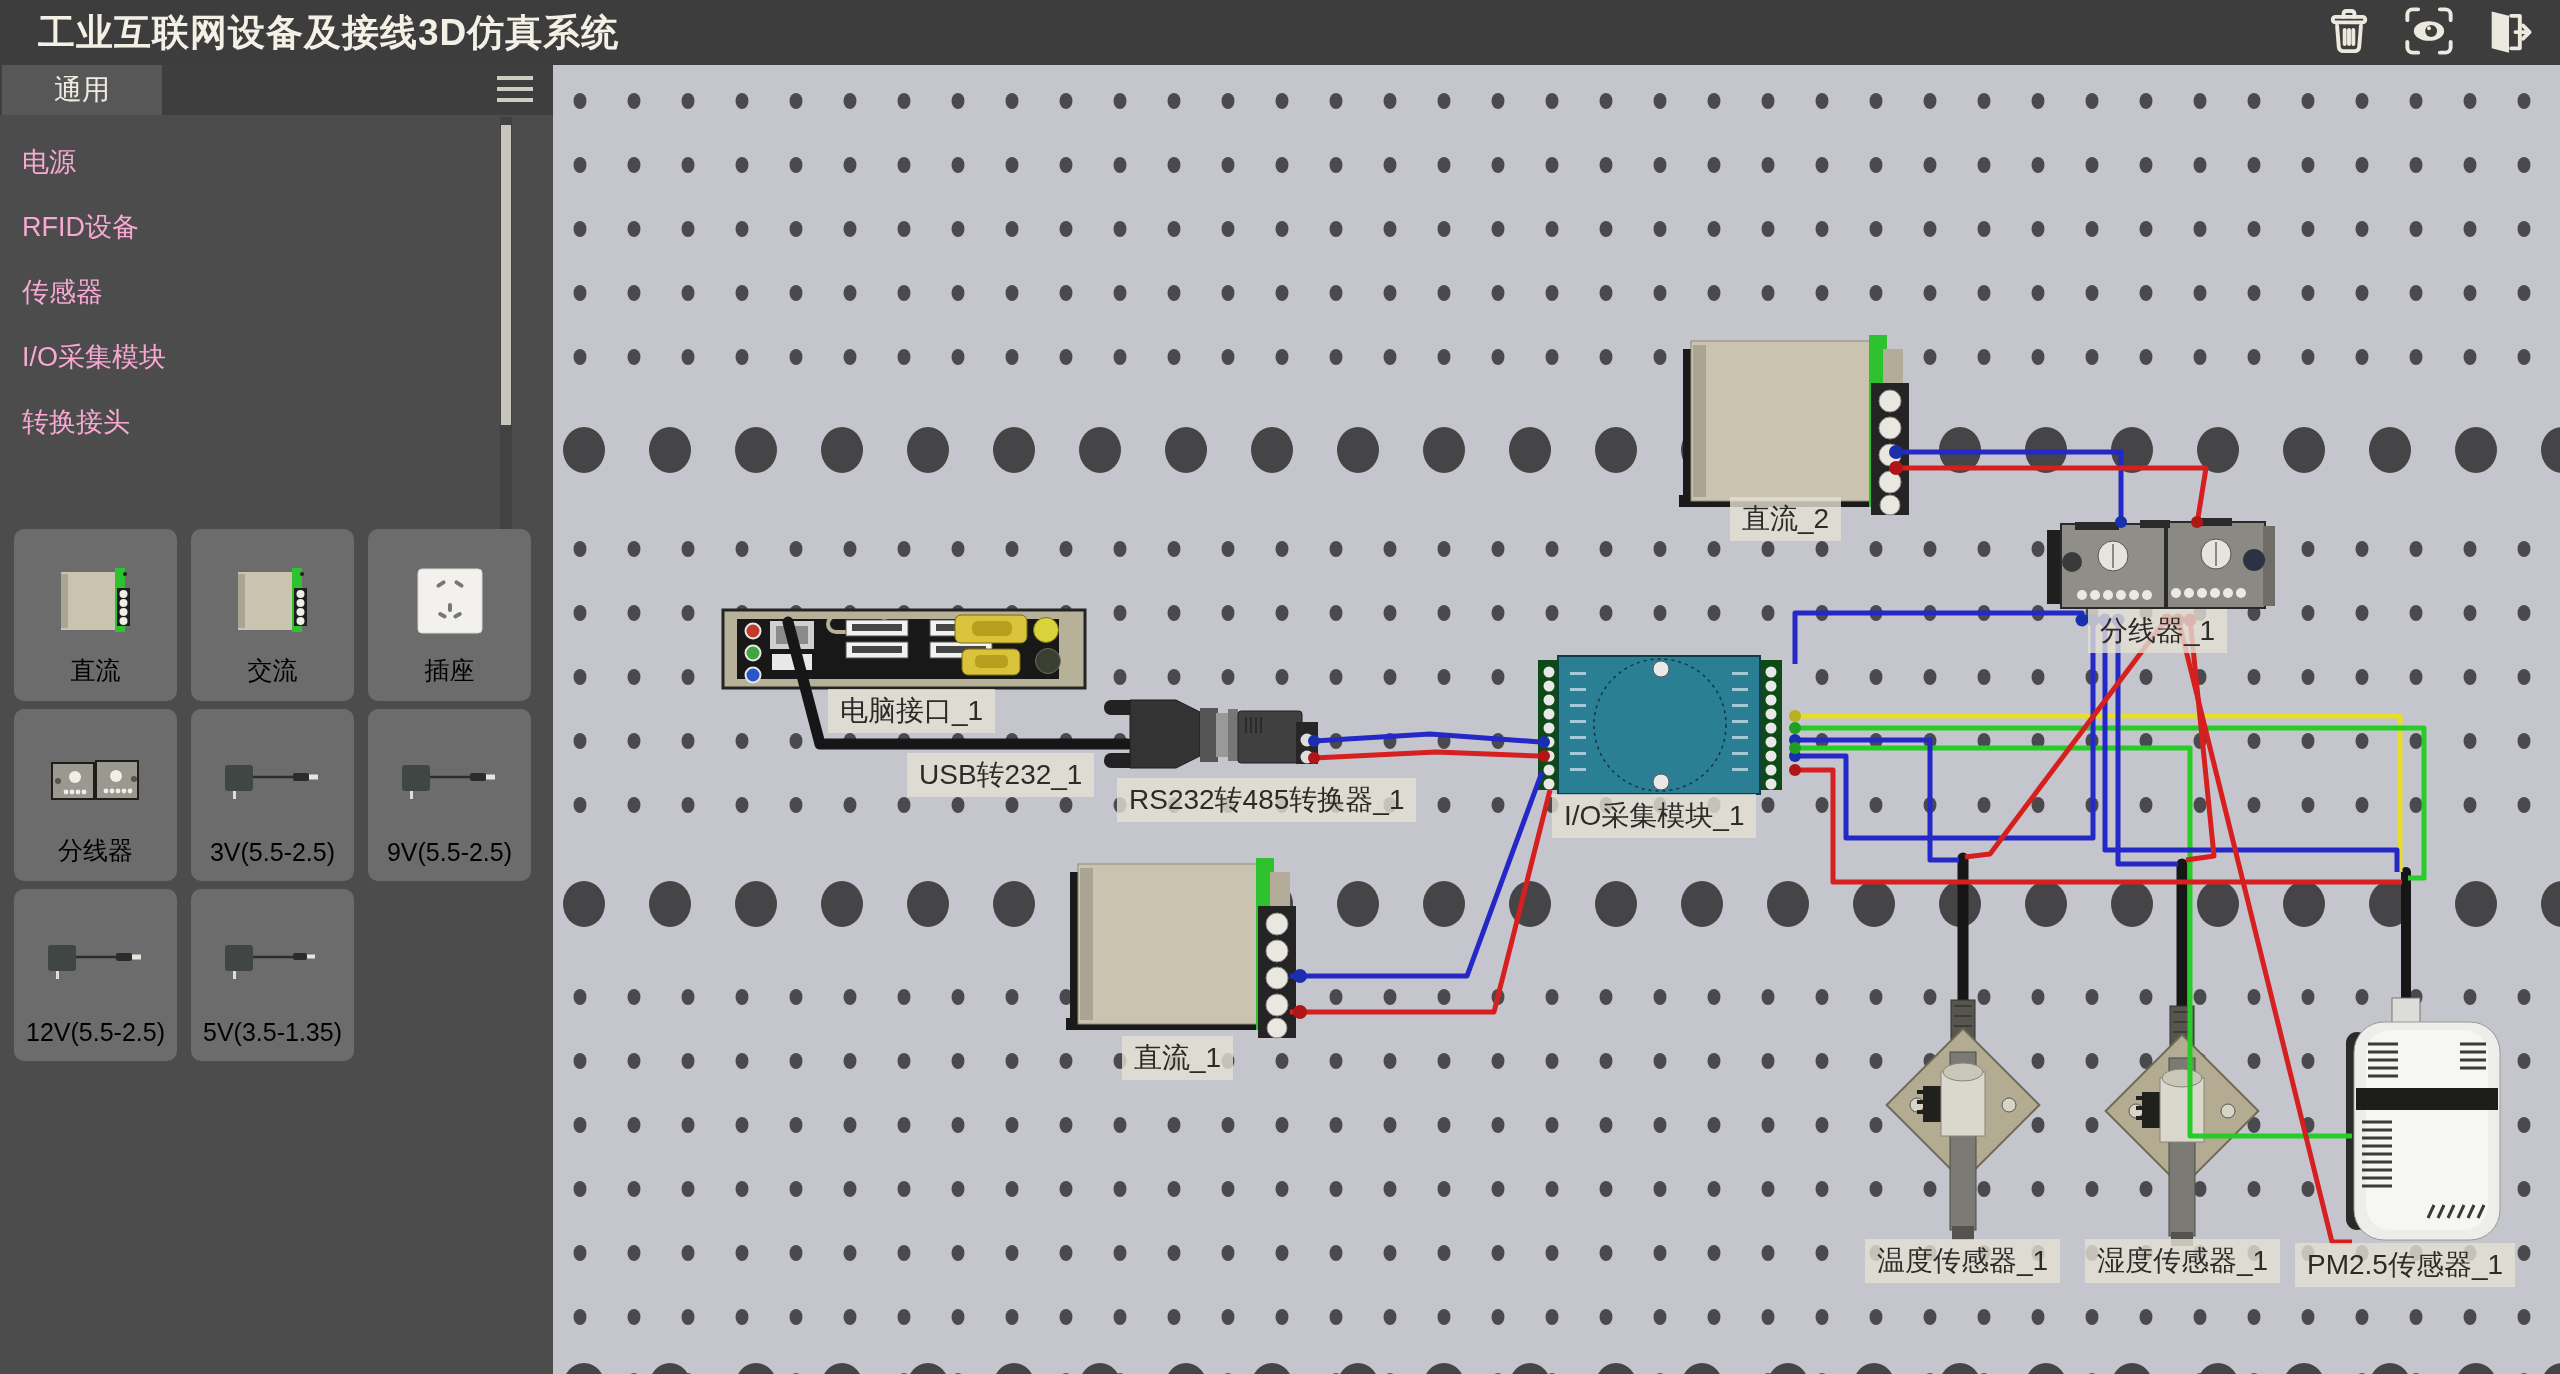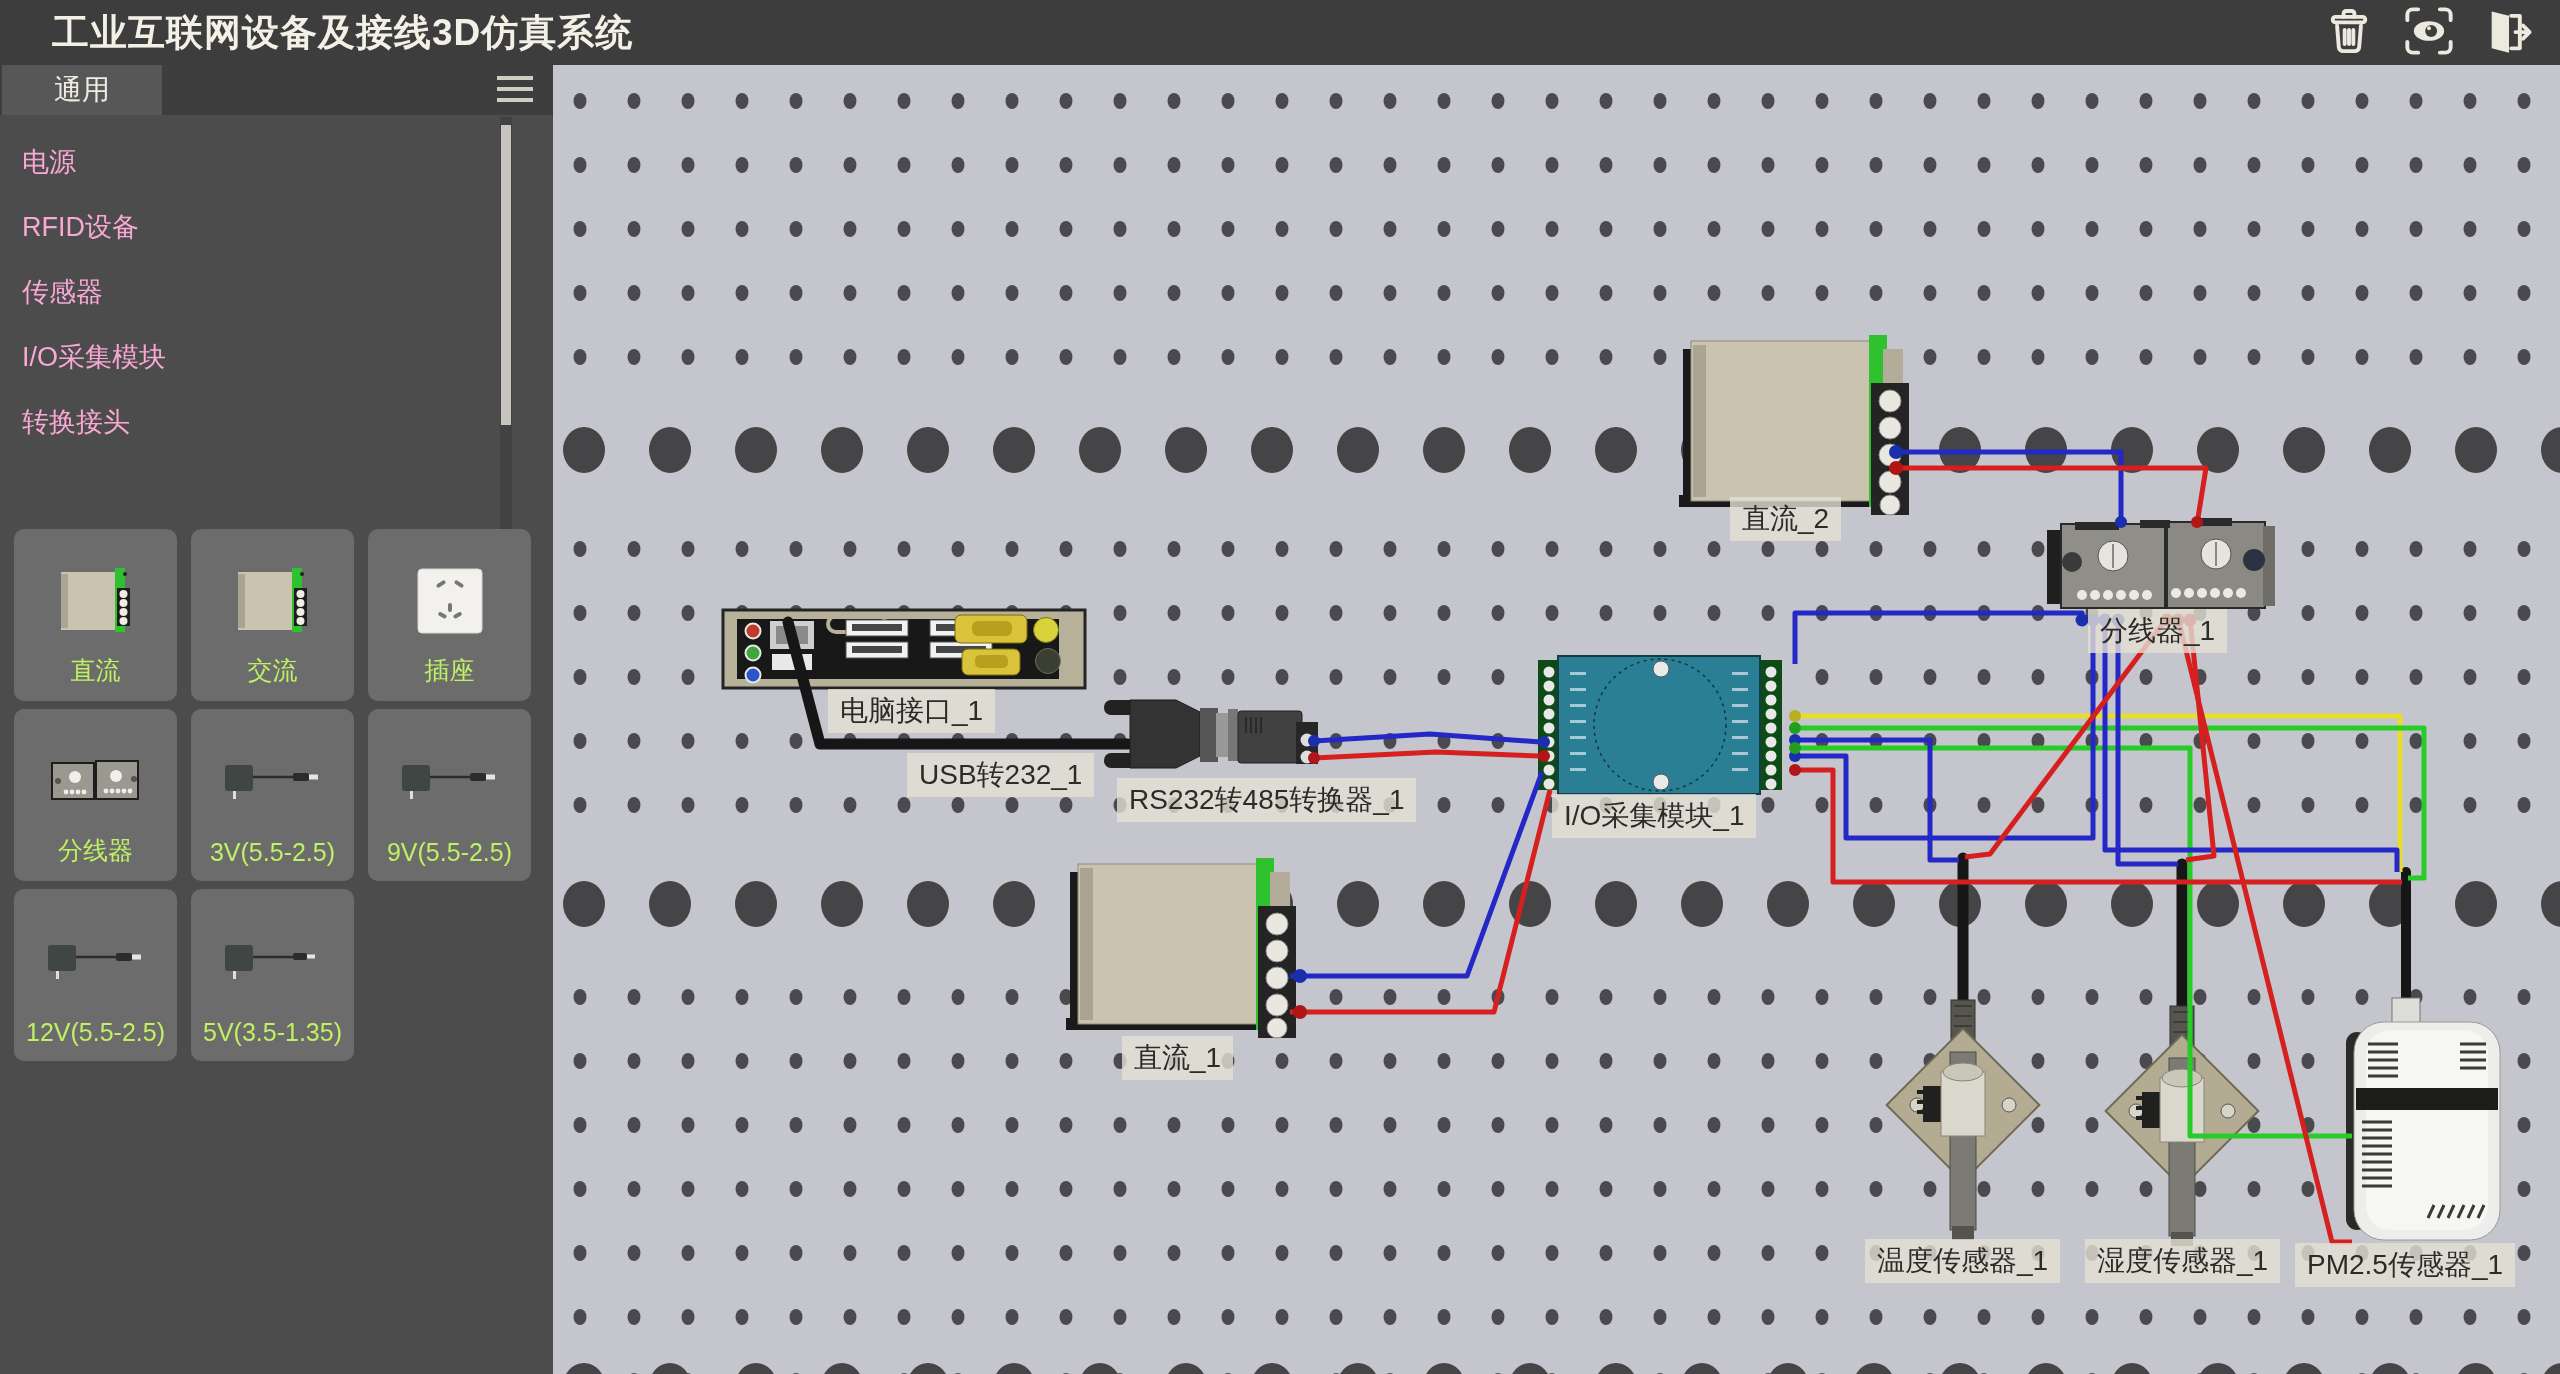--- a/index.html
+++ b/index.html
@@ -1,38 +1,38 @@
 <!DOCTYPE html>
 <html><head>
 <meta charset="utf-8">
 <style>
   html,body{margin:0;padding:0;width:2560px;height:1374px;overflow:hidden;
     background:#3e3e3e;font-family:"Liberation Sans","DejaVu Sans",sans-serif;}
   .topbar{position:absolute;left:0;top:0;width:2560px;height:65px;background:#3d3d3d;
     display:flex;align-items:center;justify-content:space-between;z-index:30;}
-  .app-title{color:#f3f0e6;font-size:37px;font-weight:bold;margin-left:52px;letter-spacing:1px;}
+  .app-title{color:#f3f0e6;font-size:37px;font-weight:bold;margin-left:38px;letter-spacing:1px;}
   .toolbar{display:flex;gap:26px;margin-right:24px;}
   .tool-btn{width:54px;height:54px;display:flex;align-items:center;justify-content:center;cursor:pointer;}
   
   .sidebar{position:absolute;left:0;top:65px;width:553px;height:1309px;background:#4c4c4c;z-index:20;}
   .side-header{position:absolute;left:0;top:0;width:553px;height:50px;background:#3e3e3e;}
   .side-tab{position:absolute;left:2px;top:0;width:160px;height:50px;background:#575757;
     color:#efece2;font-size:28px;display:flex;align-items:center;justify-content:center;}
   .hamburger{position:absolute;right:20px;top:11px;width:36px;height:28px;cursor:pointer;}
   .hamburger div{width:36px;height:4px;background:#cfccc2;margin-bottom:7px;}
   .cat-list{list-style:none;margin:0;padding:0;position:absolute;top:65px;left:0;width:490px;}
   .cat-item{height:65px;line-height:65px;padding-left:22px;color:#f9a8d4;font-size:27px;cursor:pointer;}
   .v-scroll{position:absolute;left:500px;top:52px;width:12px;height:458px;background:#424242;}
   .v-thumb{position:absolute;left:1px;top:8px;width:10px;height:300px;background:#c7c5bd;}
   .tiles{position:absolute;left:14px;top:464px;display:grid;
     grid-template-columns:163px 163px 163px;grid-auto-rows:172px;gap:8px 14px;}
   .tile{background:#6c6c6c;border-radius:10px;position:relative;cursor:pointer;}
   .tile svg{position:absolute;left:50%;top:42%;transform:translate(-50%,-50%);}
   .tile-label{position:absolute;left:0;right:0;bottom:14px;text-align:center;
-    color:#bef264;font-size:25px;white-space:nowrap;}
+    color:#000000;font-size:25px;white-space:nowrap;}
   
   .canvas{position:absolute;left:553px;top:65px;width:2007px;height:1309px;background:#c5c5cd;}
   .canvas svg.scene{position:absolute;left:0;top:0;}
   .dev-label{position:absolute;background:rgba(227,224,213,0.8);color:#2d2b27;
     font-size:28px;padding:3px 12px;white-space:nowrap;z-index:5;}
 </style>
 </head>
 <body>
 
 <div class="topbar">

